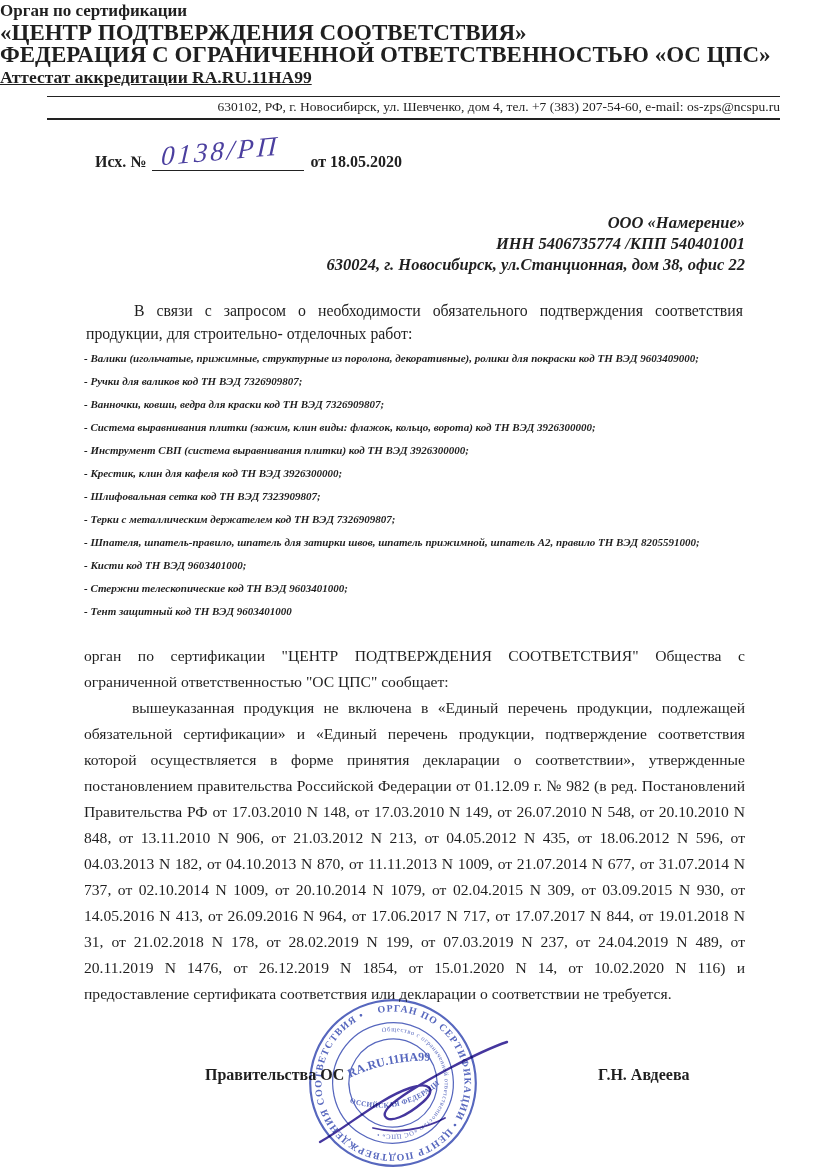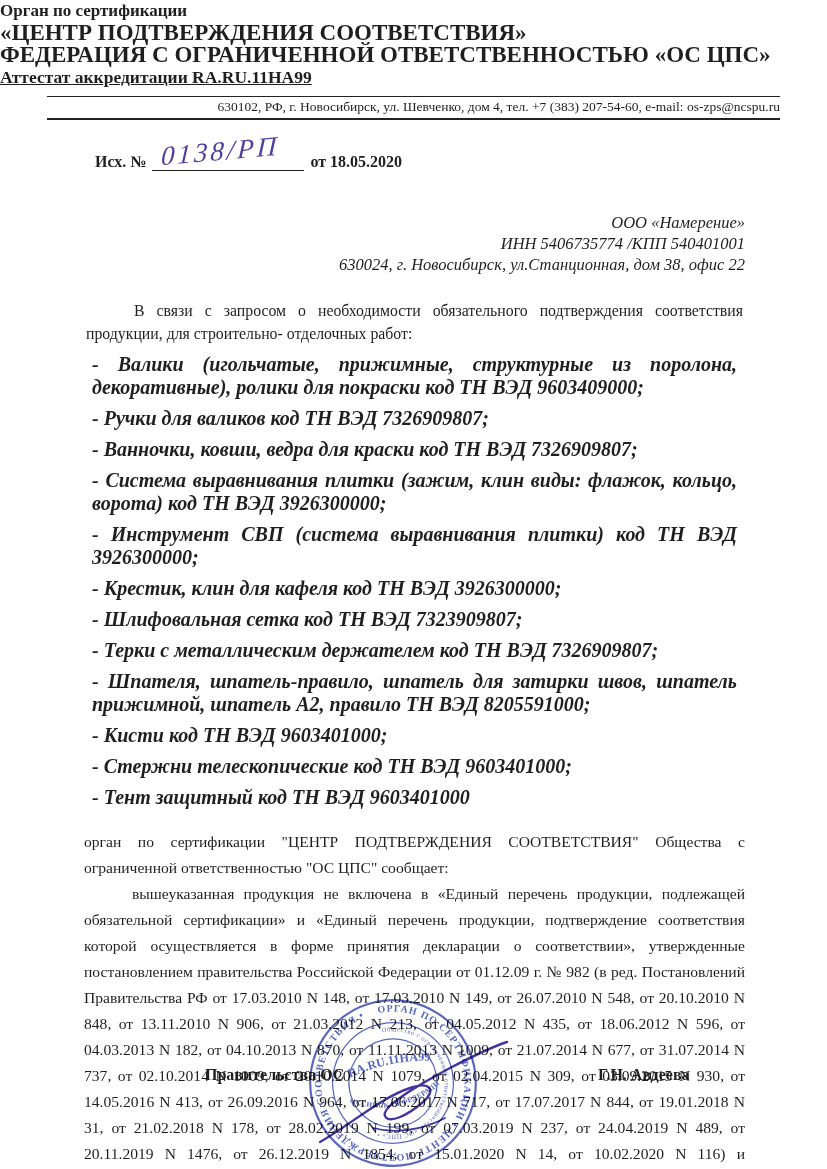--- a/index.html
+++ b/index.html
@@ -53,39 +53,39 @@
     font-weight:normal;
     color:#4b3f9f;
     transform:rotate(-5deg) skewX(-8deg);
     letter-spacing:3px;
     white-space:nowrap;
   }
   
   .recipient{
     margin:26px 82px 0 0;
     text-align:right;
-    font-weight:normal;
+    font-weight:bold;
     font-style:italic;
     font-size:16.5px;
     line-height:21px;
   }
   
   .body-text{
     margin:24px 82px 0 84px;
   }
   .intro{
     font-size:15.8px;
     line-height:23px;
     text-indent:48px;
     text-align:justify;
     margin:2px;
   }
   .products p{
-    margin:8px;
-    font-size:20px;
+    margin:0;
+    font-size:11px;
     font-weight:bold;
     font-style:italic;
     line-height:23px;
     text-align:justify;
   }
   .statement1{
     margin:20px 0 0 0;
     font-size:15.6px;
     line-height:26px;
     text-align:justify;

